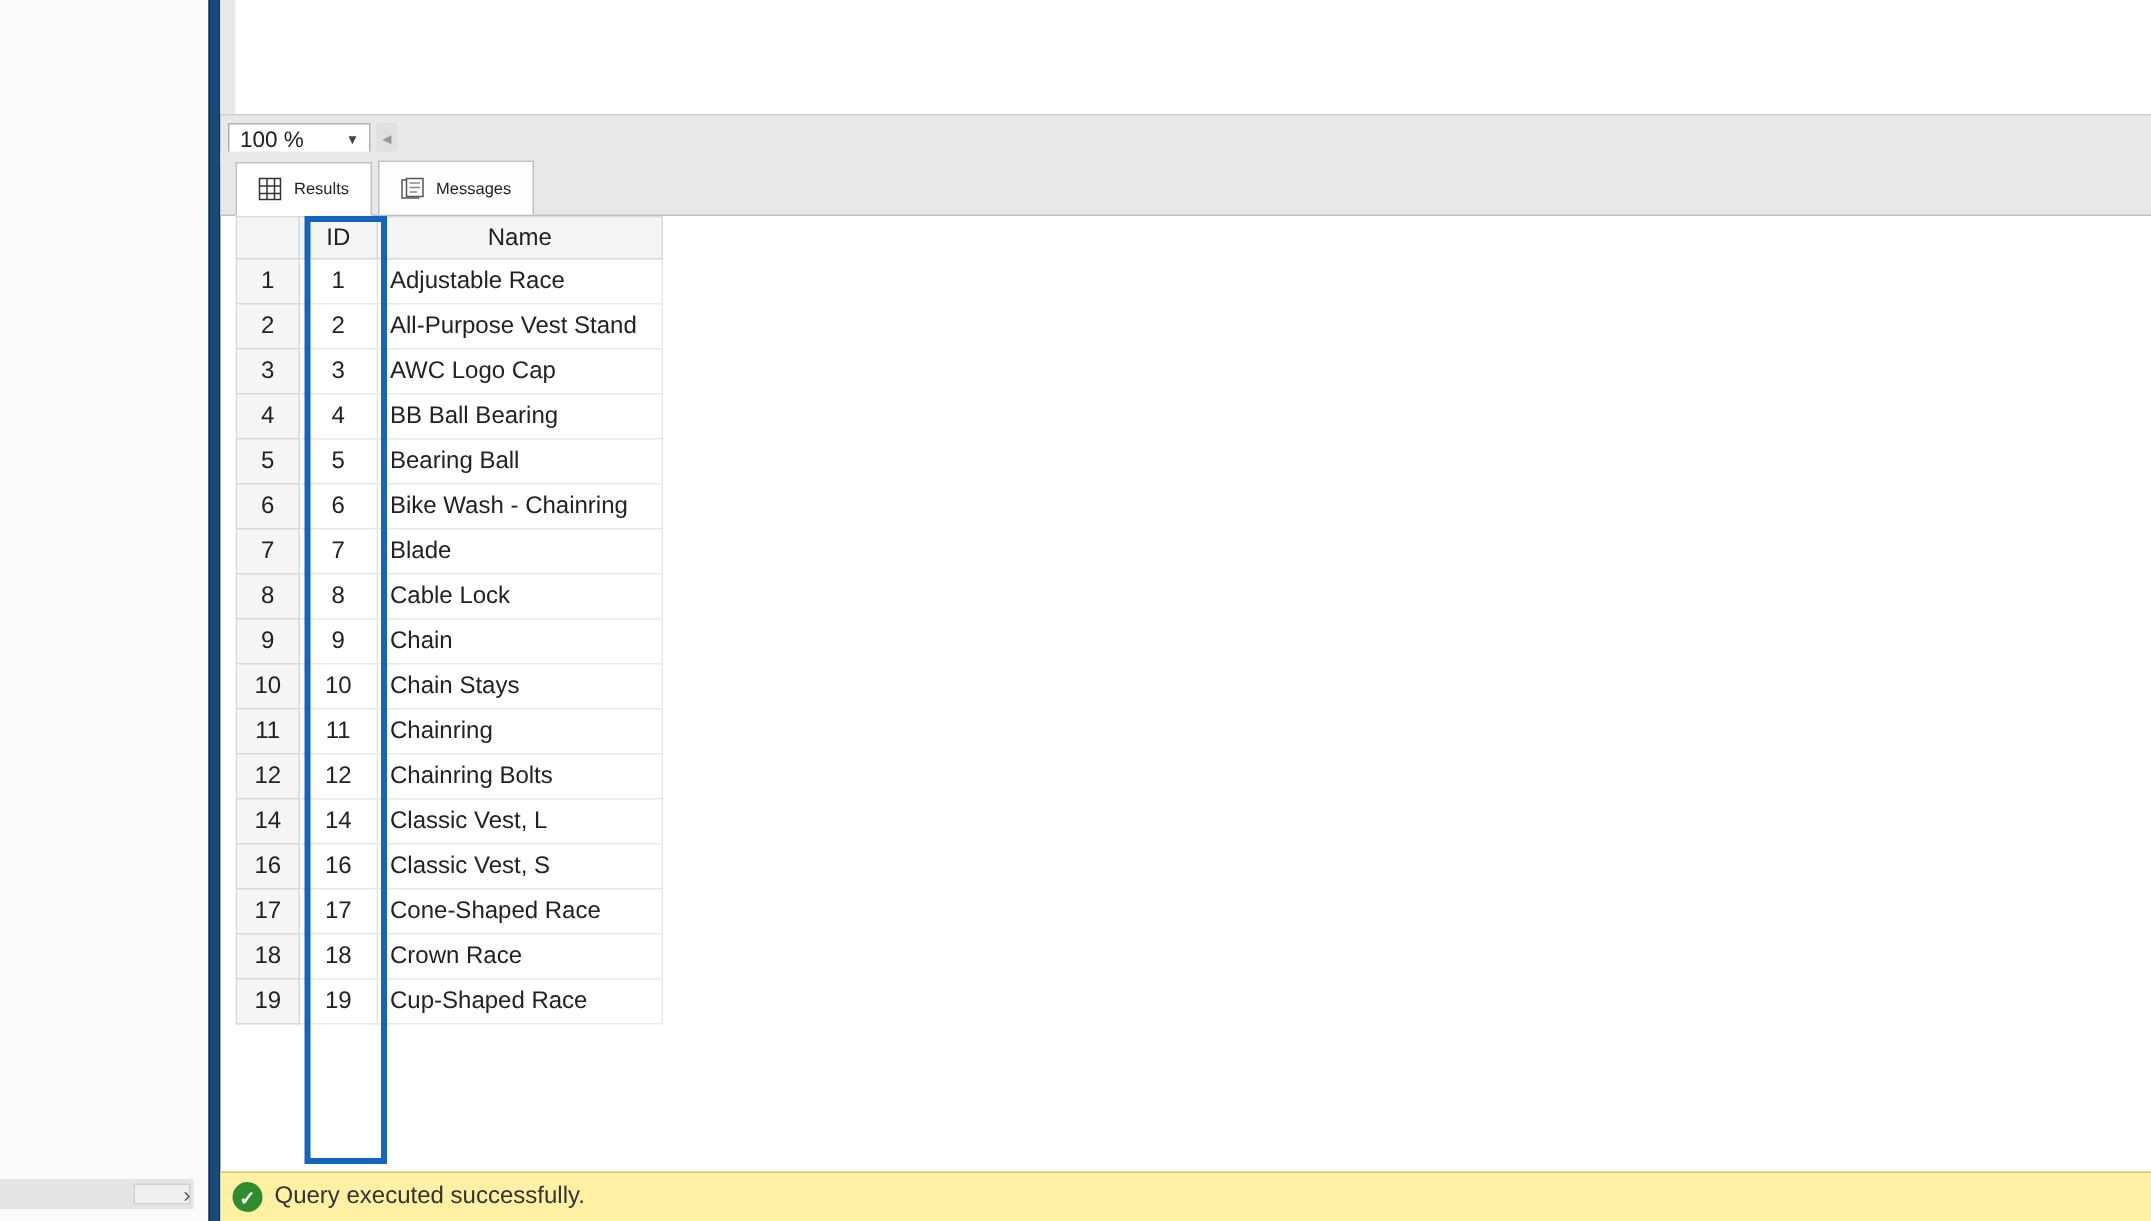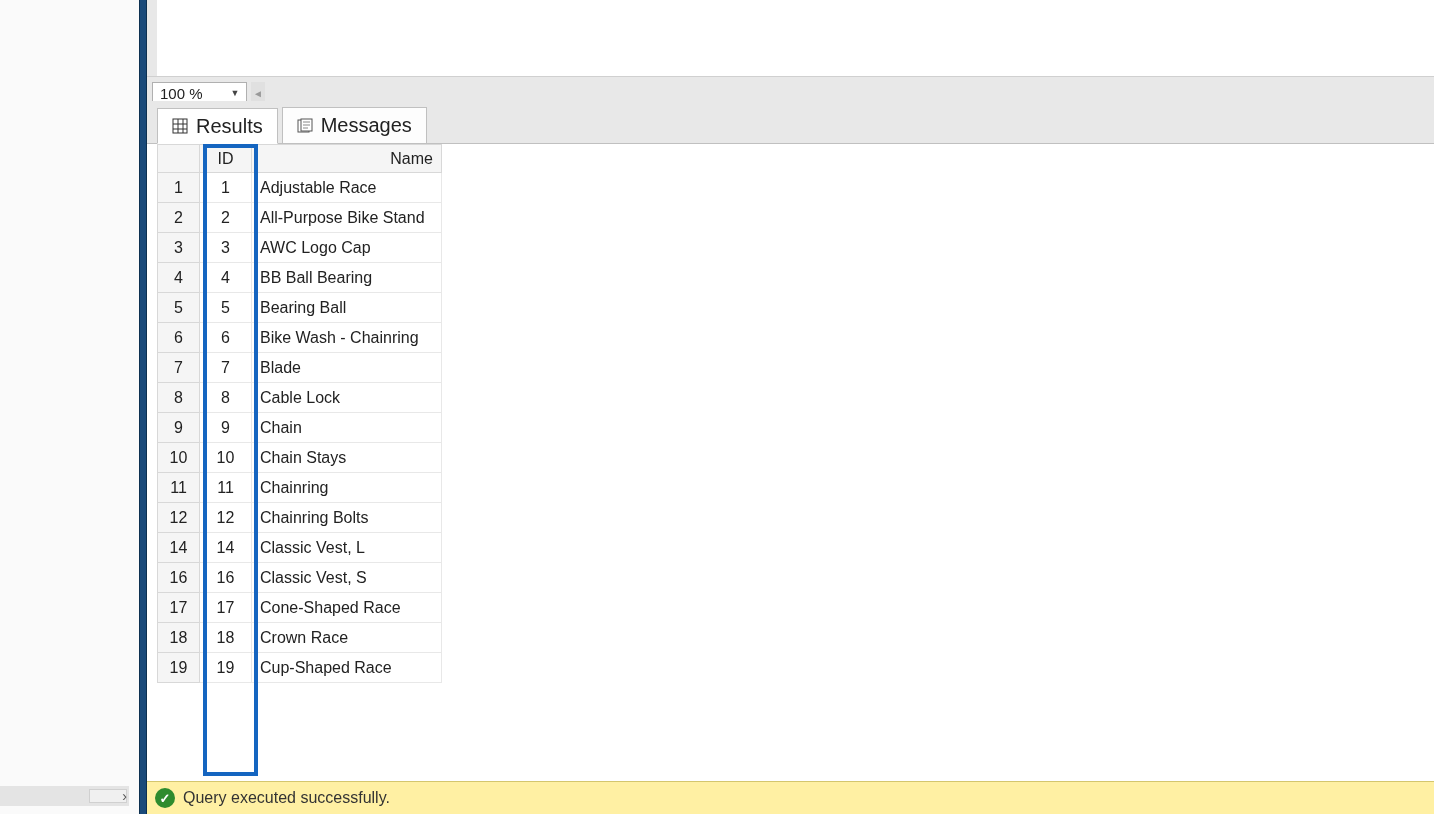--- a/index.html
+++ b/index.html
@@ -136,21 +136,21 @@
     }
     .tab {
       height: 36px;
       background: #fdfdfd;
       border: 1px solid #c0c0c0;
       border-bottom: none;
       display: flex;
       align-items: center;
       padding: 0 14px;
       margin-right: 4px;
-      font-size: 20px;
+      font-size: 11px;
       cursor: pointer;
       gap: 8px;
     }
     .tab.active {
       background: #fff;
       position: relative;
       top: 1px;
       border-bottom: 1px solid #fff;
     }
     .tab .icon {
@@ -172,21 +172,21 @@
     .results-table {
       border-collapse: collapse;
       font-size: 16px;
       border-radius: 25px;
     }
     .results-table th {
       background: #f5f5f5;
       border: 1px solid #d8d8d8;
       padding: 3px 8px;
       font-weight: normal;
-      text-align: right;
+      text-align: center;
       height: 28px;
     }
     .results-table td {
       border: 1px solid #e8e8e8;
       padding: 3px 8px;
       height: 30px;
       text-align: left;
     }
     .results-table .row-header {
       background: #f5f5f5;
@@ -316,21 +316,21 @@
       </thead>
       <tbody id="grid-body">
       <tr>
             <td class="row-header">1</td>
             <td class="id-col selected-cell">1</td>
             <td class="name-col">Adjustable Race</td>
           </tr>
           <tr>
             <td class="row-header">2</td>
             <td class="id-col">2</td>
-            <td class="name-col">All-Purpose Bike Stand</td>
+            <td class="name-col">All-Purpose Vest Stand</td>
           </tr>
           <tr>
             <td class="row-header">3</td>
             <td class="id-col">3</td>
             <td class="name-col">AWC Logo Cap</td>
           </tr>
           <tr>
             <td class="row-header">4</td>
             <td class="id-col">4</td>
             <td class="name-col">BB Ball Bearing</td>

